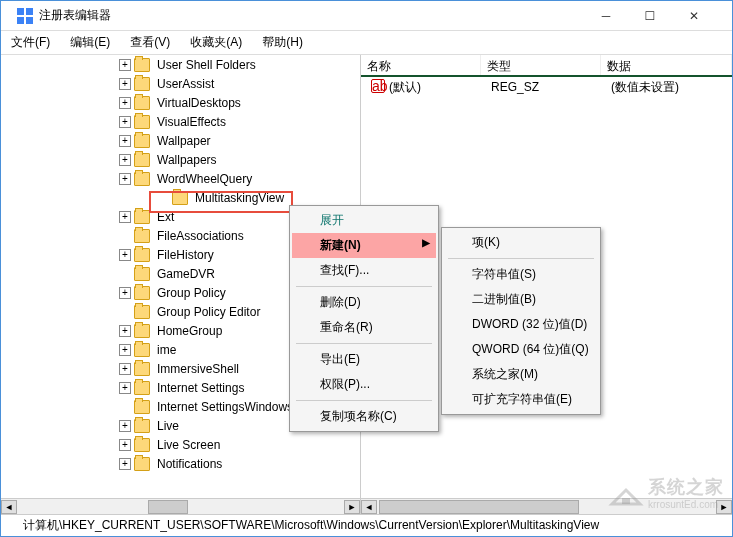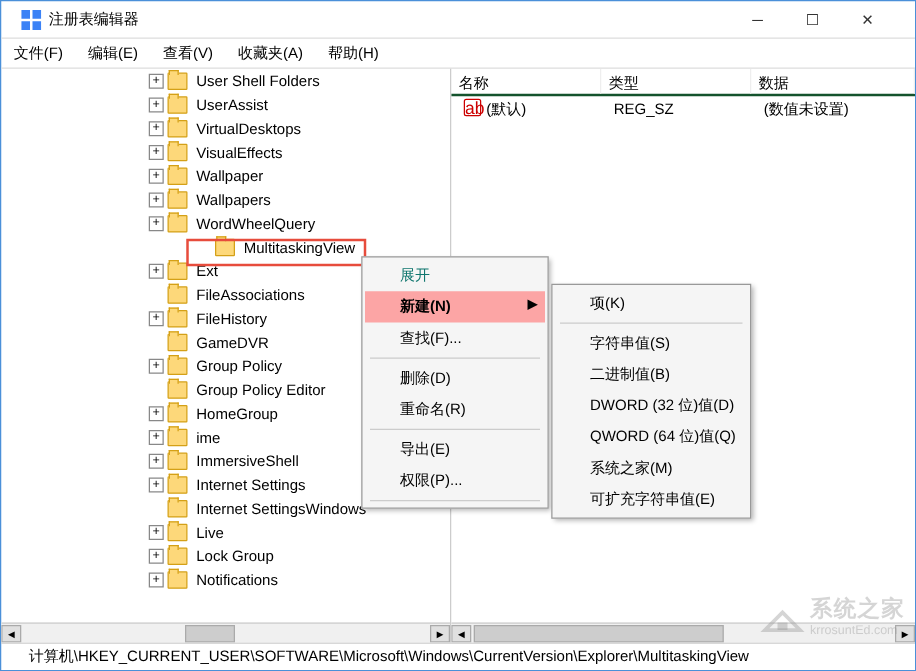--- a/index.html
+++ b/index.html
@@ -173,21 +173,21 @@
             <span class="label">Internet SettingsWindows</span>
           </div>
           <div class="tree-item">
             <span class="toggle">+</span>
             <span class="folder"></span>
             <span class="label">Live</span>
           </div>
           <div class="tree-item">
             <span class="toggle">+</span>
             <span class="folder"></span>
-            <span class="label">Lock Group</span>
+            <span class="label">Live Screen</span>
           </div>
           <div class="tree-item">
             <span class="toggle">+</span>
             <span class="folder"></span>
             <span class="label">Notifications</span>
           </div>
         </div>
       <div class="hscroll">
         <div class="btn">◄</div>
         <div class="track">
@@ -232,20 +232,21 @@
       <span class="arrow">▶</span>
     </div>
     <div class="item">查找(F)...</div>
     <div class="sep"></div>
     <div class="item">删除(D)</div>
     <div class="item">重命名(R)</div>
     <div class="sep"></div>
     <div class="item">导出(E)</div>
     <div class="item">权限(P)...</div>
     <div class="sep"></div>
+    <div class="item">复制项名称(C)</div>
   </div>
   <div class="red-box" style="left:290px; top:226px; width:144px; height:22px;"></div>
 
   <div class="context-menu" style="left:440px; top:226px; width:160px;">
     <div class="item">项(K)</div>
     <div class="sep"></div>
     <div class="item">字符串值(S)</div>
     <div class="item">二进制值(B)</div>
     <div class="item">DWORD (32 位)值(D)</div>
     <div class="item">QWORD (64 位)值(Q)</div>

